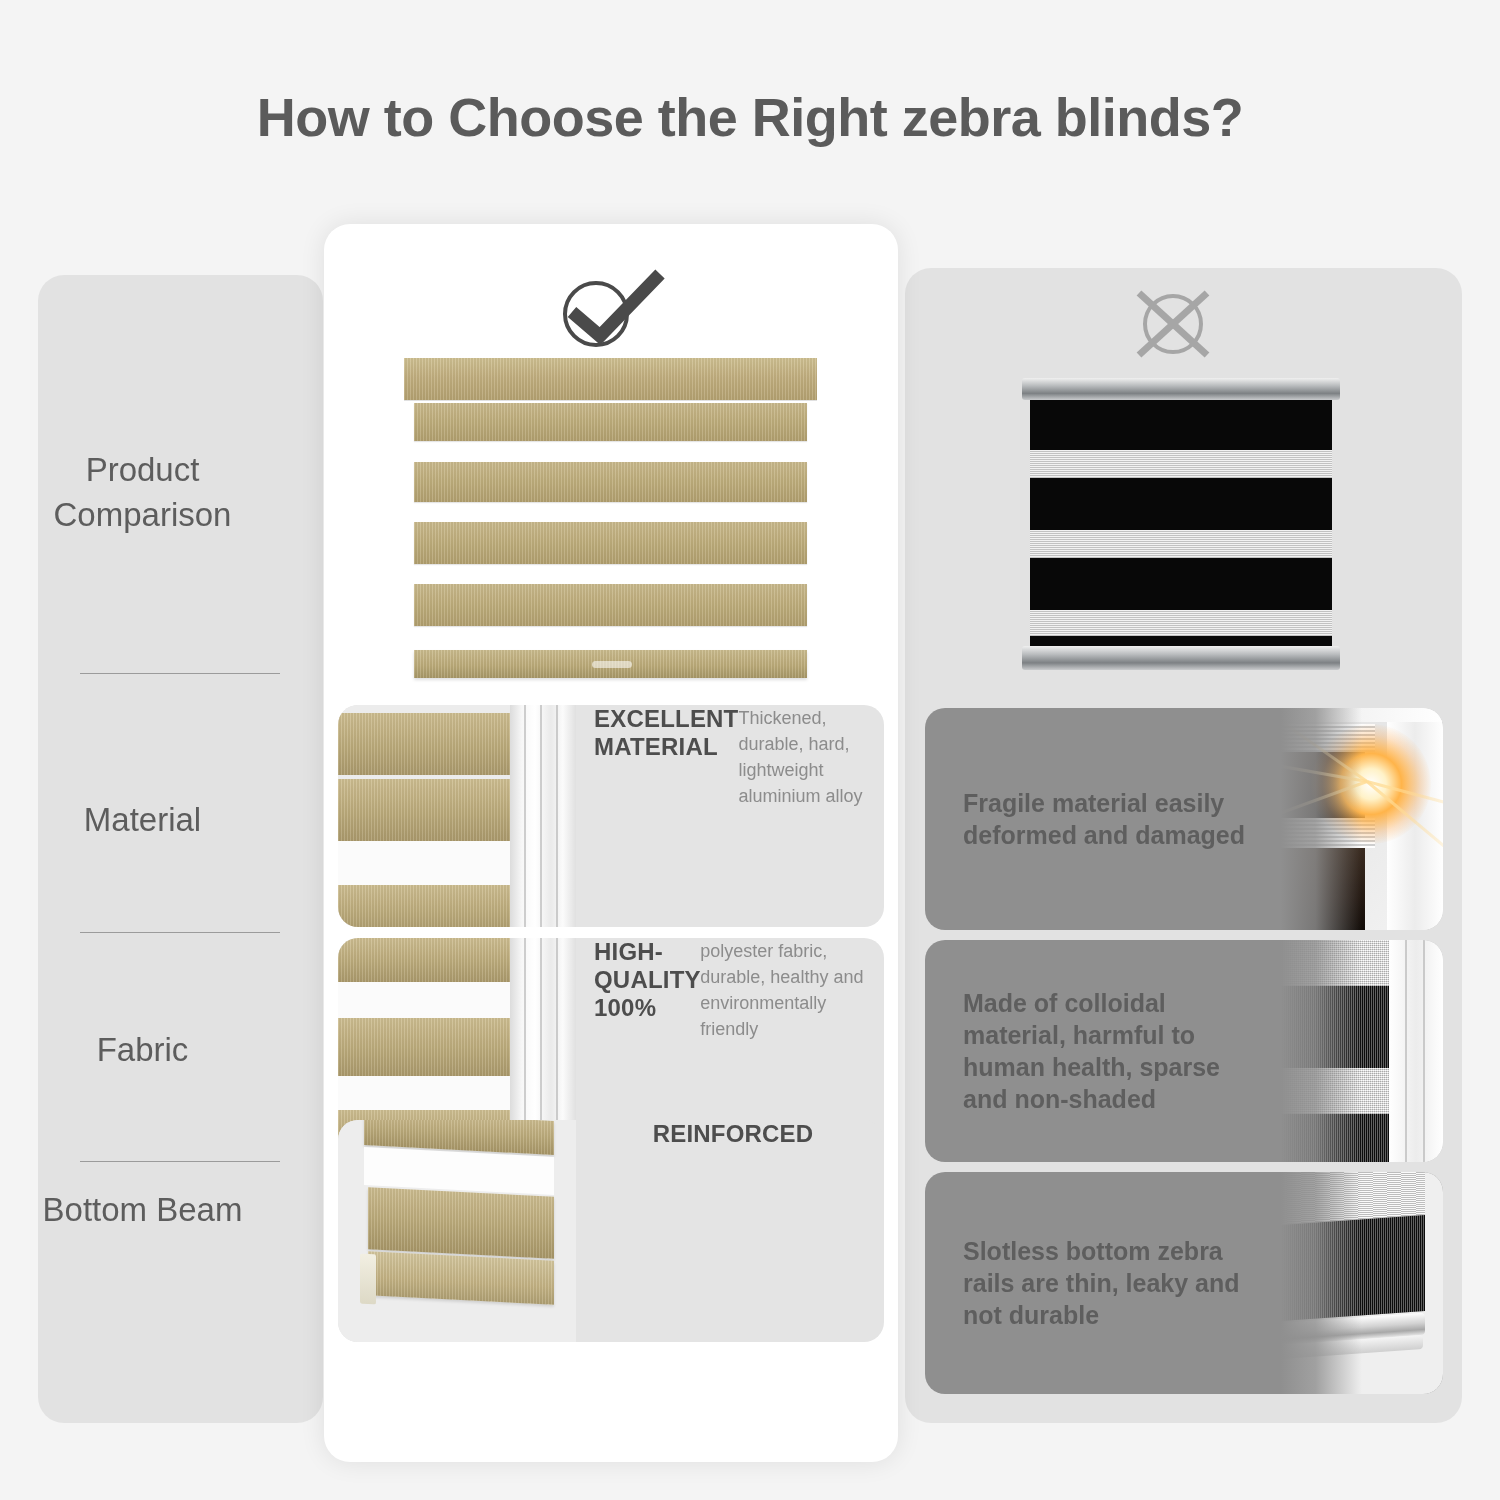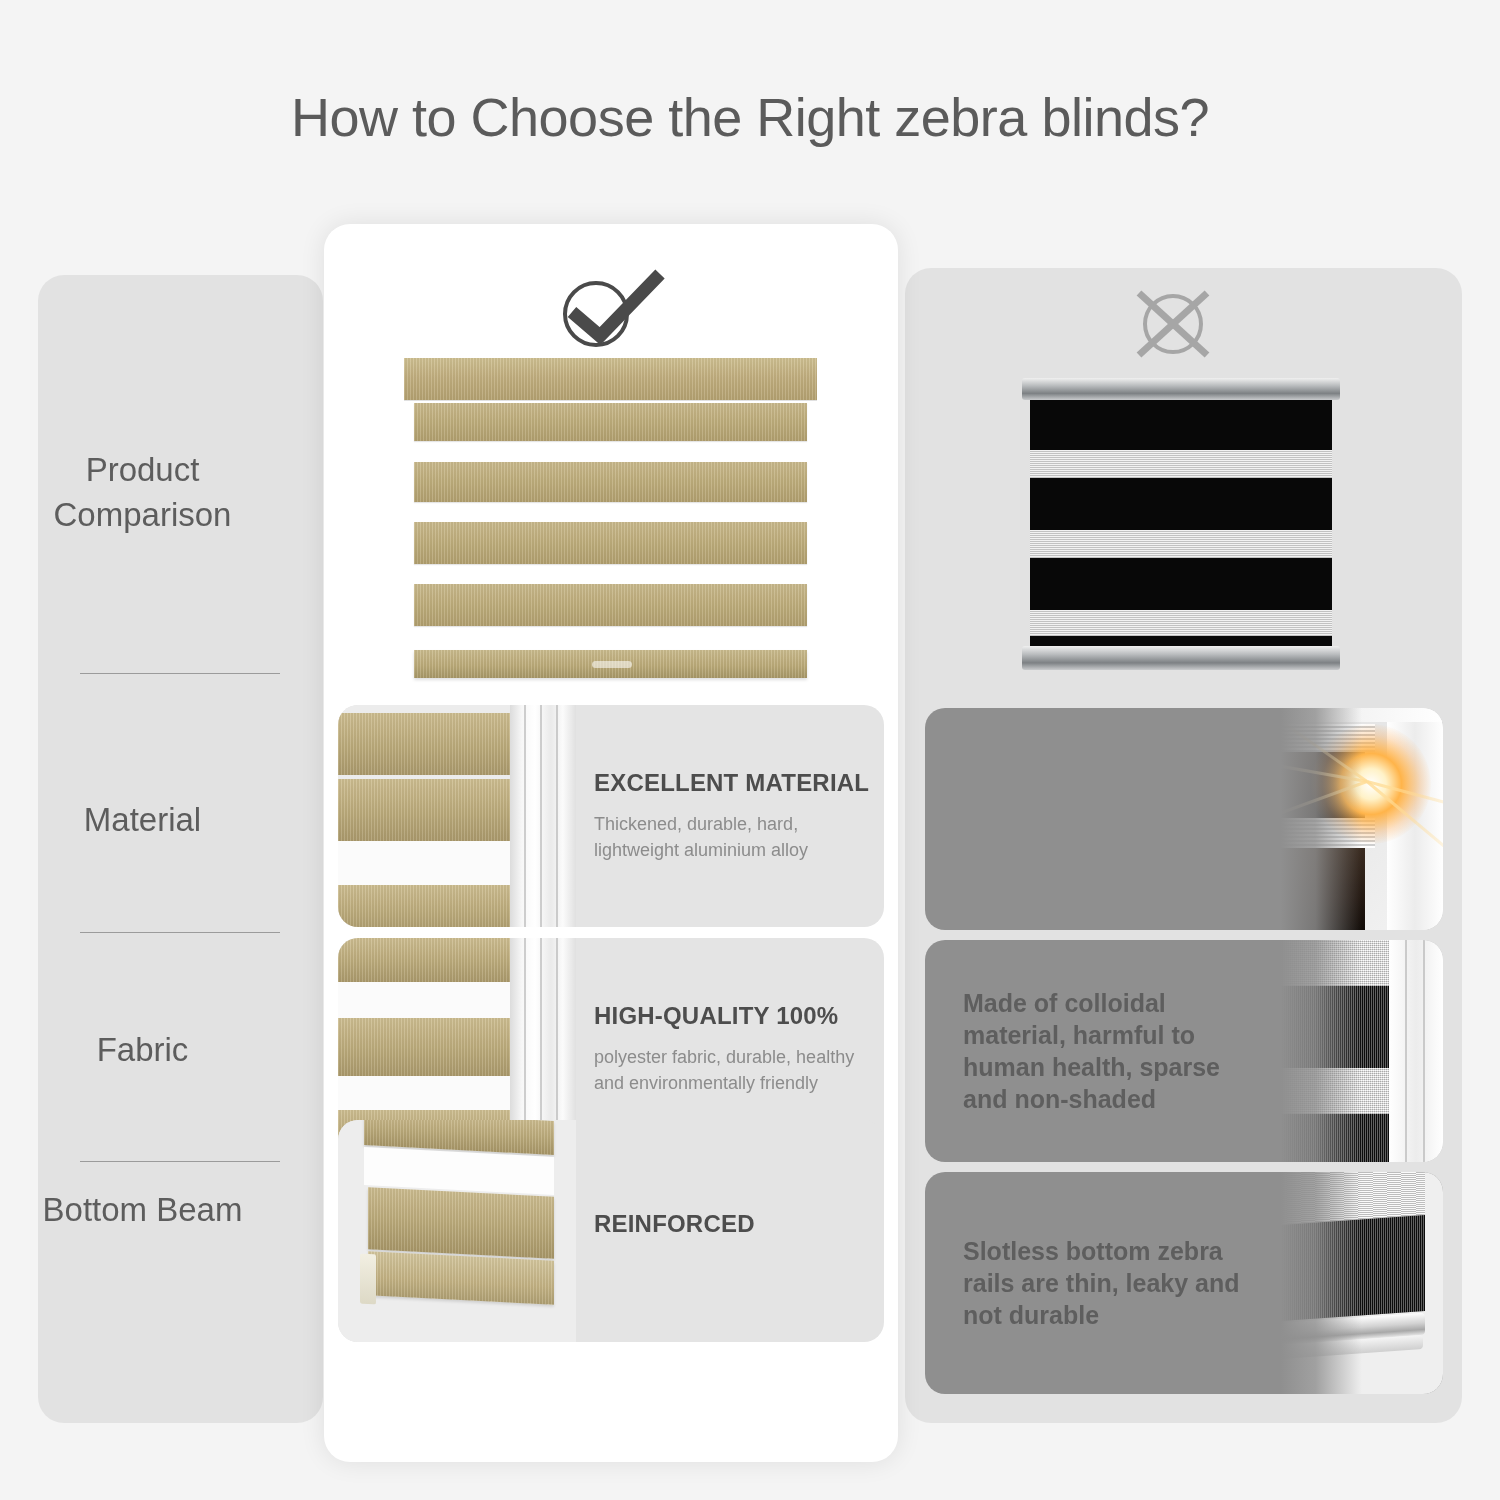--- a/index.html
+++ b/index.html
@@ -16,21 +16,21 @@
   }
 
   
   .page-title {
     position: absolute;
     left: 0;
     top: 86px;
     width: 1500px;
     text-align: center;
     font-size: 54px;
-    font-weight: normal;
+    font-weight: bold;
     color: #5b5b5b;
     letter-spacing: -0.5px;
   }
 
   
   .left-panel {
     position: absolute;
     left: 38px;
     top: 275px;
     width: 285px;
@@ -205,21 +205,21 @@
     position: absolute;
     left: 0; top: 0;
     width: 238px; height: 100%;
     overflow: hidden;
   }
   .feat-text {
     position: absolute;
     left: 256px; top: 0;
     width: 278px; height: 100%;
     display: flex;
-    flex-direction: column;
+    flex-direction: row;
     justify-content: center;
   }
   .feat-head {
     font-size: 24px;
     font-weight: bold;
     color: #4d4d4d;
     margin-bottom: 14px;
     letter-spacing: 0.2px;
   }
   .feat-body {
@@ -512,20 +512,21 @@
       <div class="win-frame" style="left:0;   top:0;     width:100%;  height:14px;"></div>
       <div class="sun-burst" style="left:158px; top:16px;"></div>
       <div class="sun-ray" style="left:214px; top:72px; width:130px; transform:rotate(15deg);"></div>
       <div class="sun-ray" style="left:214px; top:72px; width:150px; transform:rotate(40deg);"></div>
       <div class="sun-ray" style="left:214px; top:72px; width:140px; transform:rotate(160deg);"></div>
       <div class="sun-ray" style="left:214px; top:72px; width:160px; transform:rotate(190deg);"></div>
       <div class="sun-ray" style="left:214px; top:72px; width:120px; transform:rotate(215deg);"></div>
     </div>
     <div class="neg-veil"></div>
   </div>
+  <div class="neg-text">Fragile material easily deformed and damaged</div>
 </div>
 
 <div class="neg n1">
   <div class="neg-img">
     <div class="bz-wrap">
       <div class="bz-mesh" style="left:0; top:0;    width:236px; height:46px;"></div>
       <div class="bz-dark" style="left:0; top:46px; width:236px; height:82px;"></div>
       <div class="bz-mesh" style="left:0; top:128px;width:236px; height:46px;"></div>
       <div class="bz-dark" style="left:0; top:174px;width:236px; height:48px;"></div>
       <div class="bz-vert" style="left:0; width:236px;"></div>

